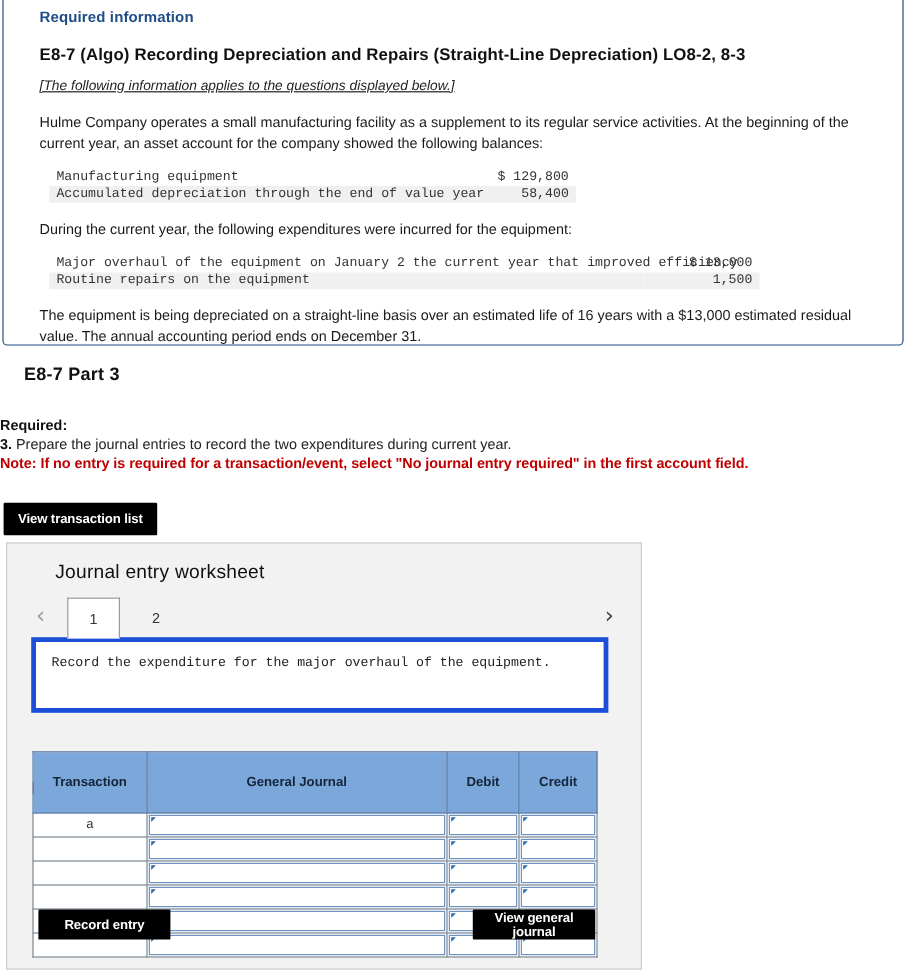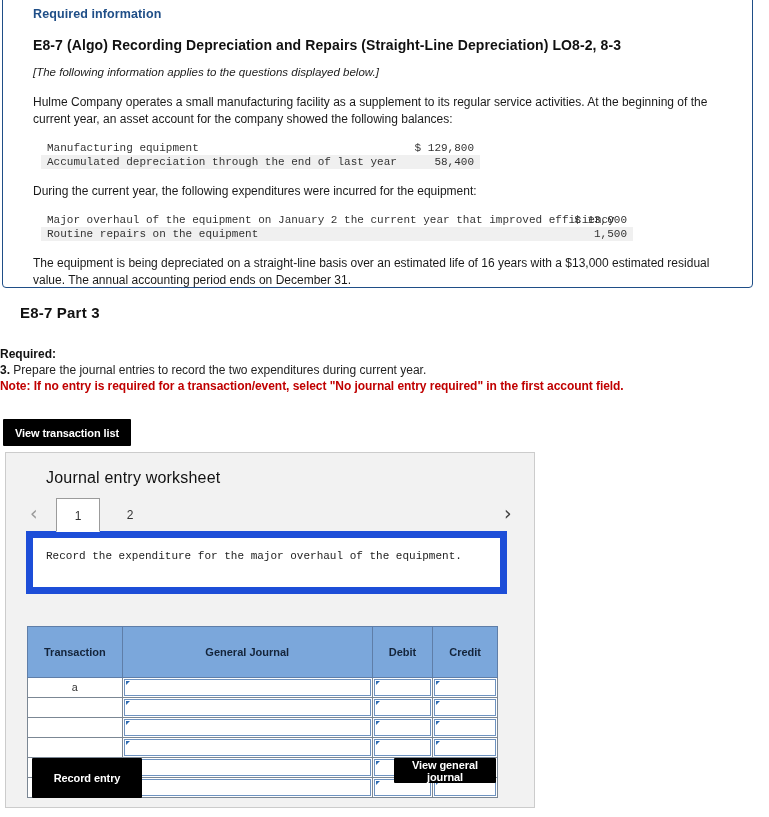--- a/index.html
+++ b/index.html
@@ -44,20 +44,21 @@
     font-size: 14px;
     color: #111;
     margin: 0 0 13px 0;
     letter-spacing: .1px;
   }
   .applies-note {
     font-style: italic;
     font-size: 11.5px;
     color: #222;
     margin: 0 0 16px 0;
+    text-decoration: underline;
   }
   .para {
     font-size: 12px;
     line-height: 17px;
     color: #1a1a1a;
     margin: 0 0 13px 0;
     max-width: 690px;
   }
   .para.tight { margin-bottom: 0; }
 
@@ -204,21 +205,21 @@
   }
 
   
   .desc-box {
     position: absolute;
     left: 20px;
     top: 78px;
     width: 481px;
     height: 63px;
     background: #ffffff;
-    border: 7px solid #1d4ed8;
+    border: 4px solid #1d4ed8;
     box-sizing: border-box;
     font-family: "Liberation Mono", monospace;
     font-size: 11px;
     color: #222;
     padding: 12px 0 0 13px;
   }
   .note-debits {
     position: absolute;
     left: 20px;
     top: 168px;
@@ -288,21 +289,21 @@
     border-top: 4px solid #2f6bb0;
     border-right: 4px solid transparent;
   }
 
   
   .btn-record {
     position: absolute;
     left: 26px;
     top: 305px;
     width: 110px;
-    height: 40px;
+    height: 25px;
   }
   .btn-clear {
     position: absolute;
     left: 168px;
     top: 305px;
     width: 112px;
     height: 25px;
   }
   .btn-viewgj {
     position: absolute;
@@ -325,21 +326,21 @@
 
     <p class="para">Hulme Company operates a small manufacturing facility as a supplement to its regular service activities. At the beginning of the current year, an asset account for the company showed the following balances:</p>
 
     <table class="mono-table mt-1">
       <tbody>
           <tr>
         <td class="lbl">Manufacturing equipment</td>
         <td class="val">$ 129,800</td>
       </tr>
       <tr class="alt">
-        <td class="lbl">Accumulated depreciation through the end of last year</td>
+        <td class="lbl">Accumulated depreciation through the end of value year</td>
         <td class="val">58,400</td>
       </tr>
     </tbody>
       </table>
 
     <p class="para">During the current year, the following expenditures were incurred for the equipment:</p>
 
     <table class="mono-table mt-2">
       <tbody>
           <tr>

